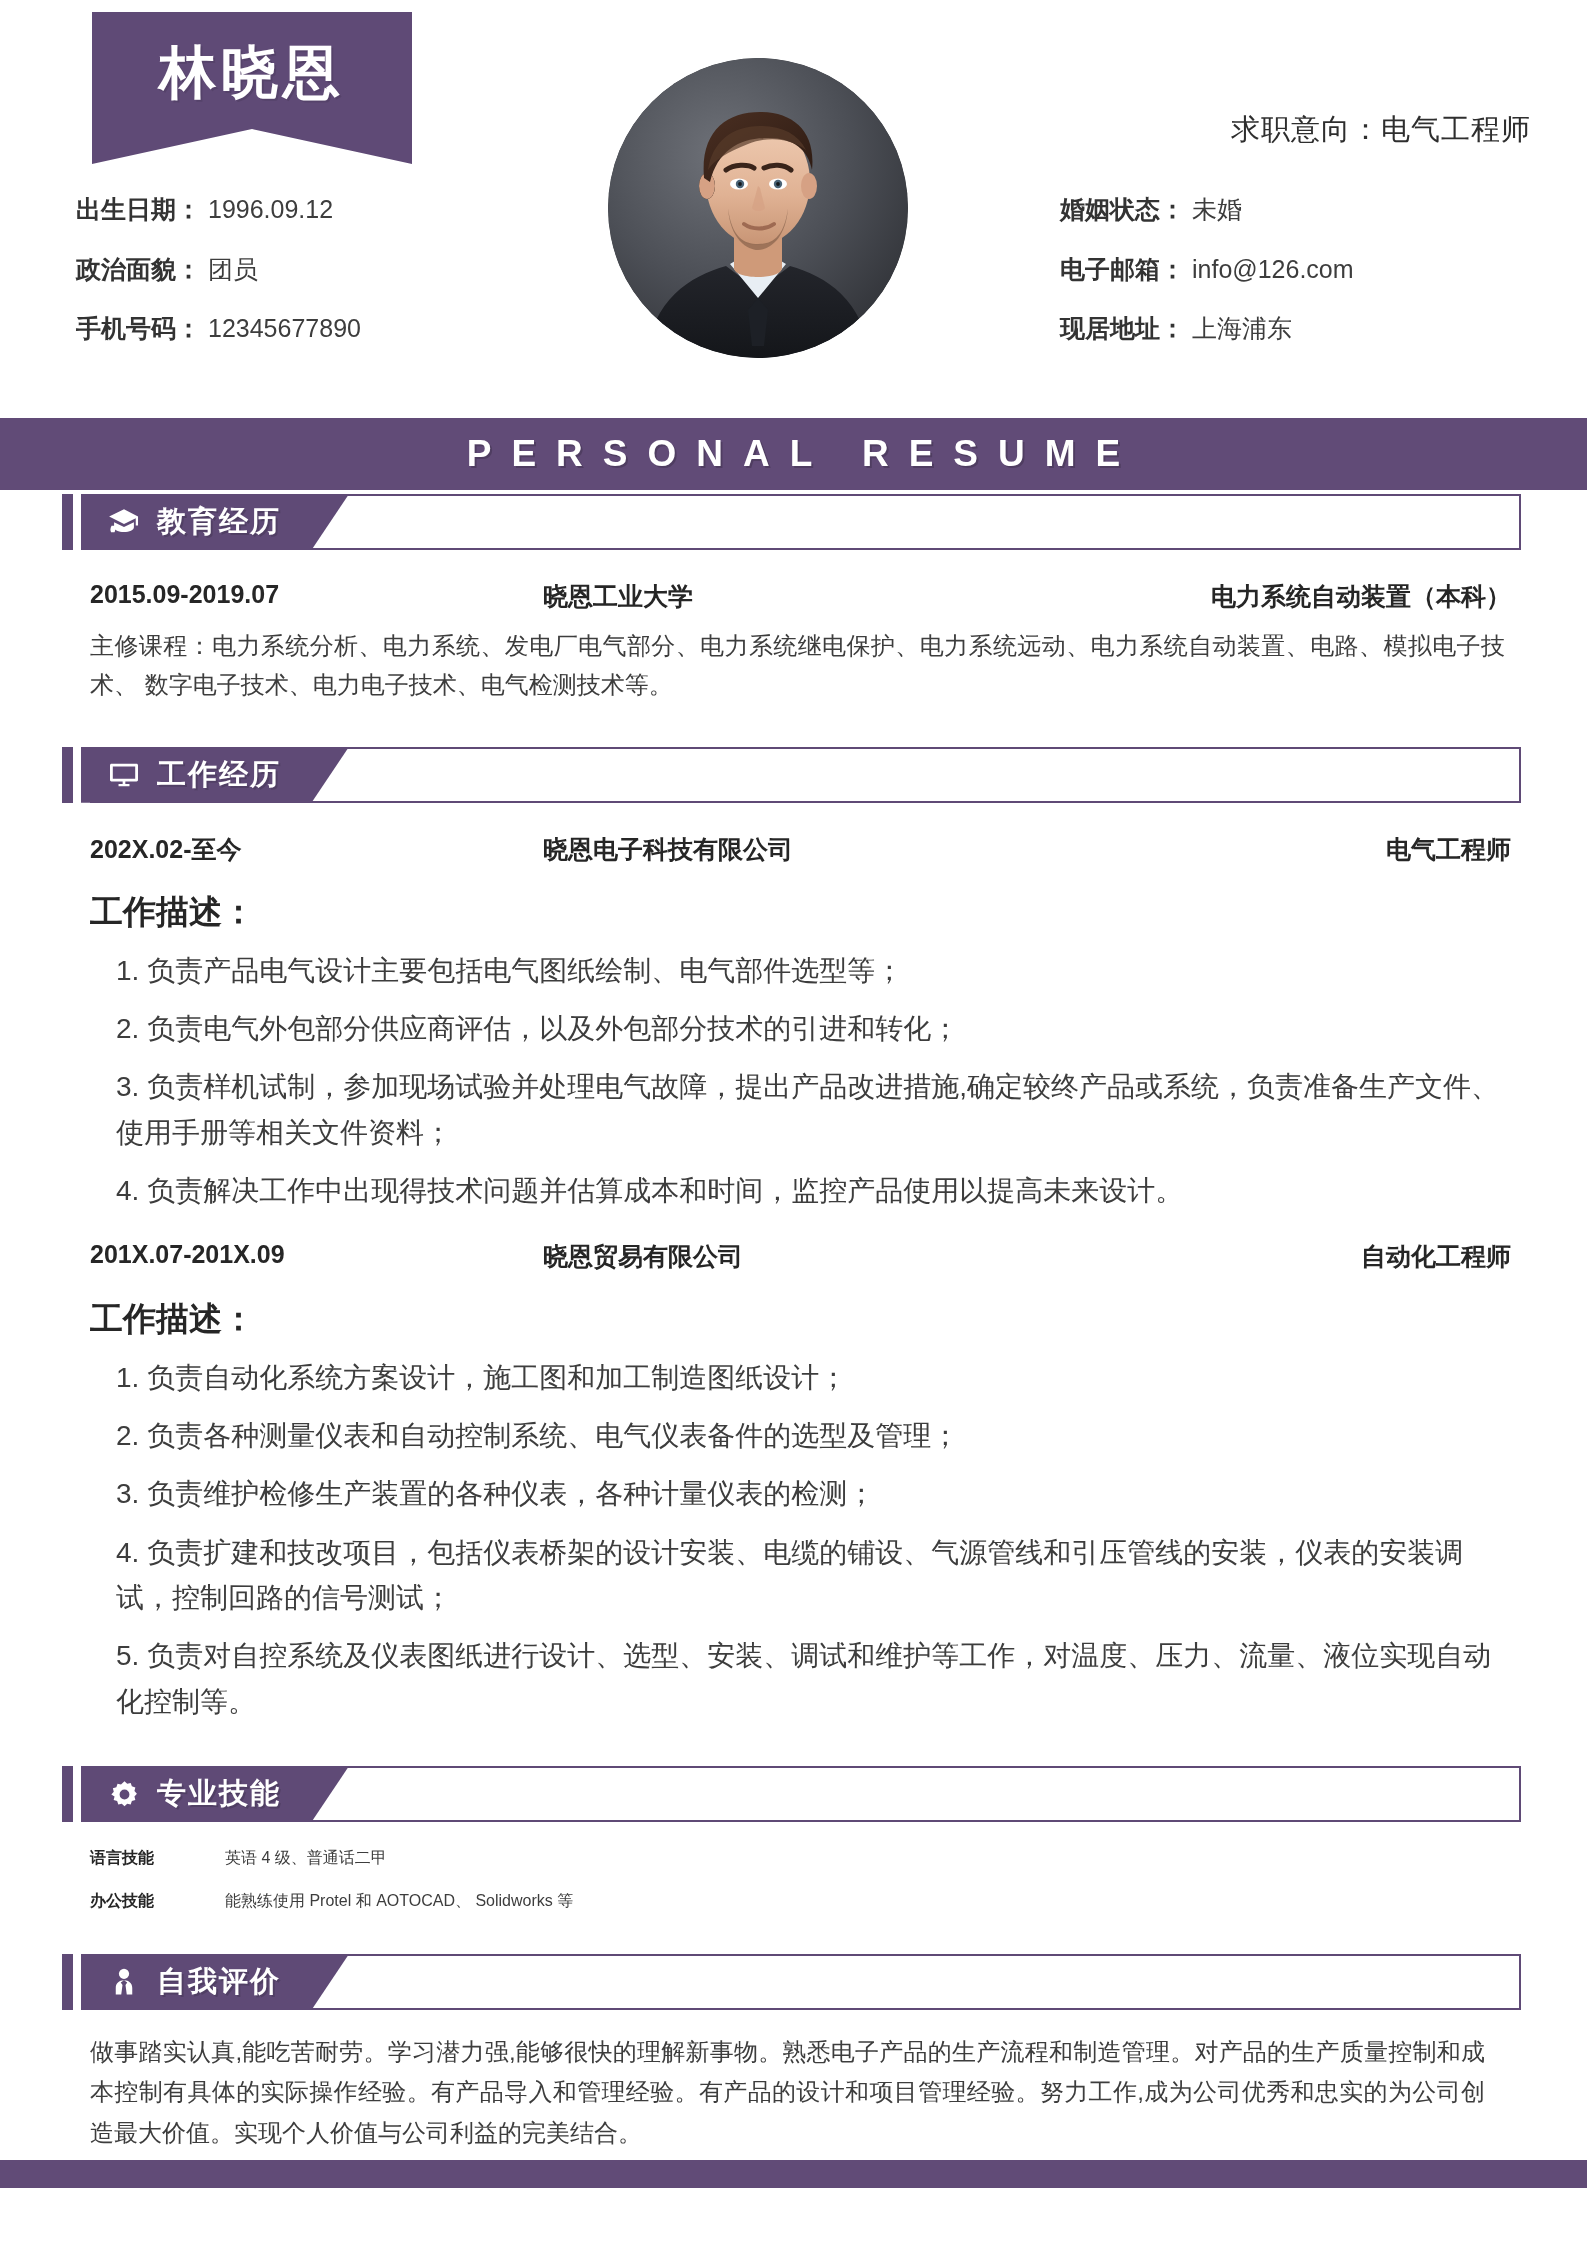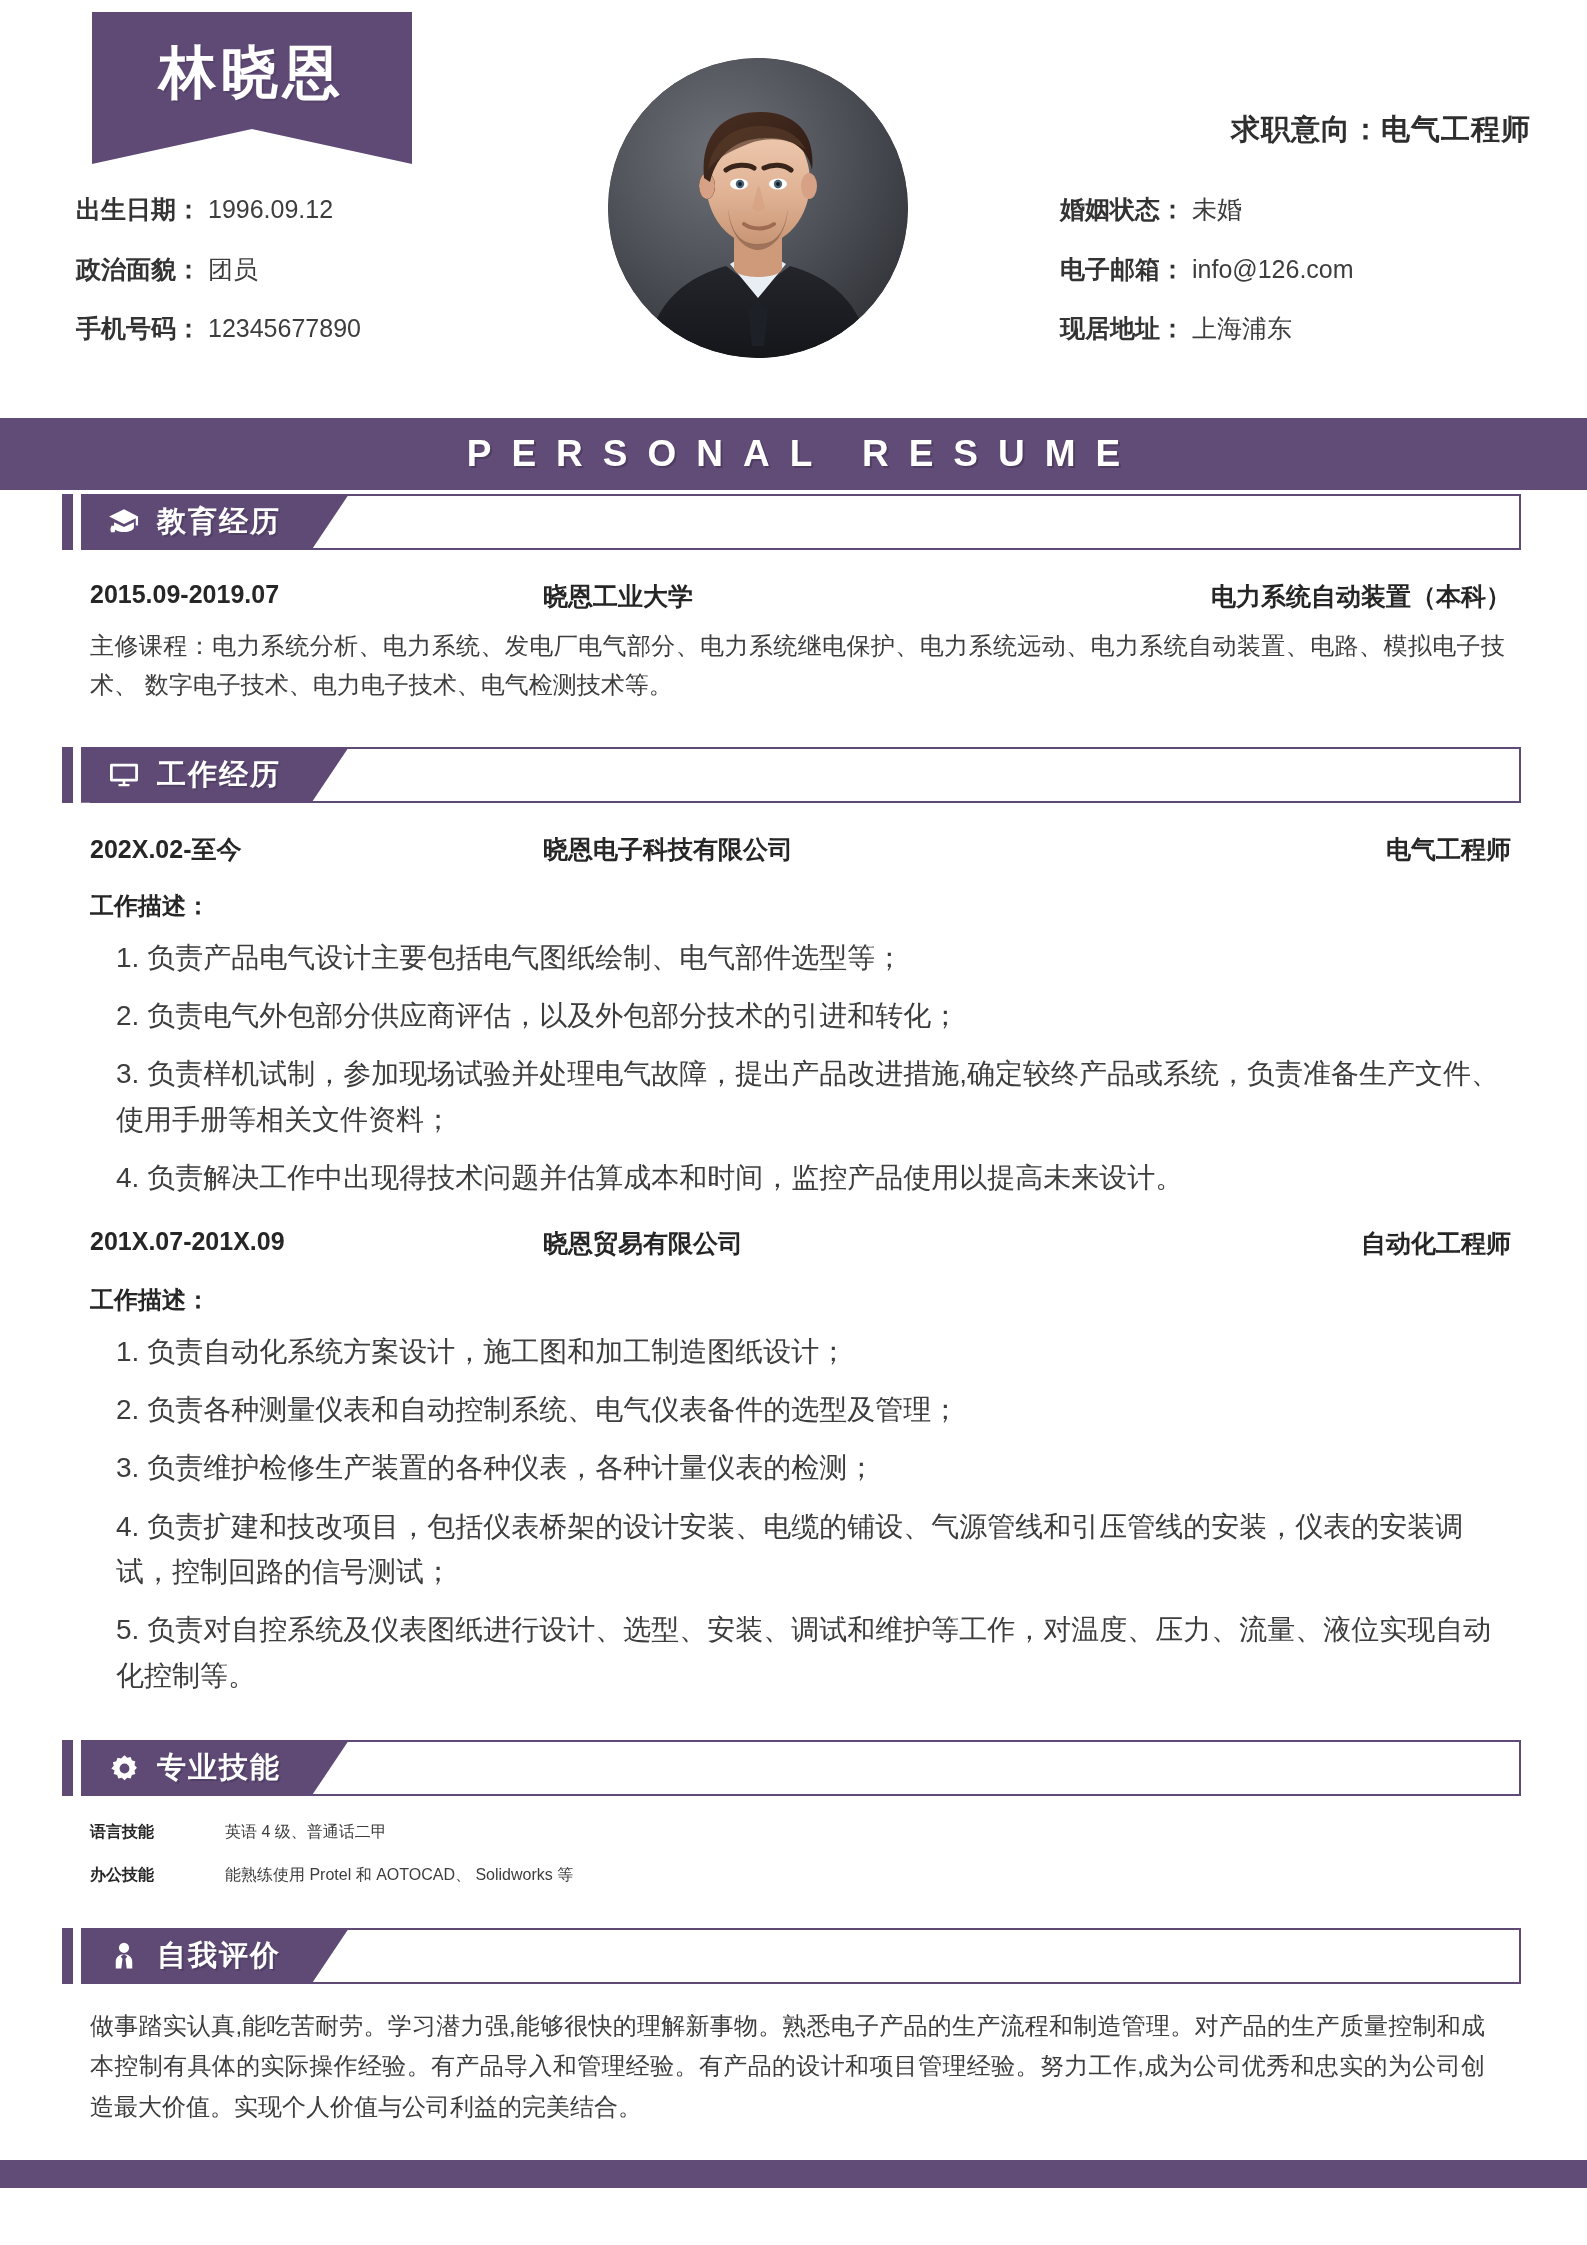--- a/index.html
+++ b/index.html
@@ -67,21 +67,21 @@
   }
   .info-label { font-weight: bold; color: #333333; }
   .info-colon { font-weight: bold; color: #333333; margin-right: 7px; }
   .info-value { color: #3d3d3d; }
 
   .objective {
     position: absolute;
     right: 56px;
     top: 110px;
     font-size: 29px;
-    font-weight: bold;
+    font-weight: normal;
     color: #2e2e2e;
     letter-spacing: 1px;
     white-space: nowrap;
   }
 
   .photo {
     position: absolute;
     left: 608px;
     top: 58px;
     width: 300px;
@@ -196,21 +196,21 @@
   .para {
     font-size: 24px;
     line-height: 1.62;
     color: #3d3d3d;
     margin-top: 14px;
     padding-right: 20px;
     text-align: justify;
   }
 
   .sub-label {
-    font-size: 24px;
+    font-size: 33px;
     font-weight: bold;
     color: #262626;
     margin-top: 24px;
   }
 
   .bullet {
     font-size: 28px;
     line-height: 1.62;
     color: #3d3d3d;
     margin-top: 13px;

